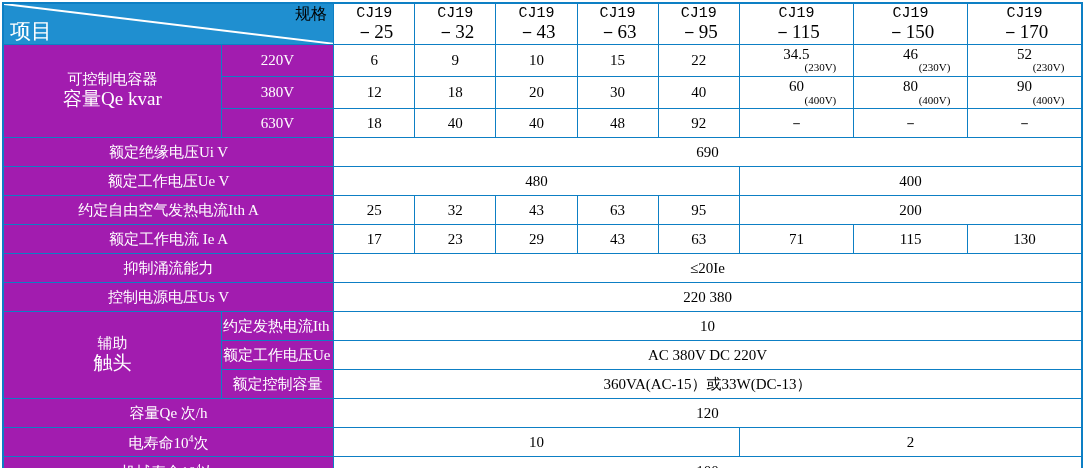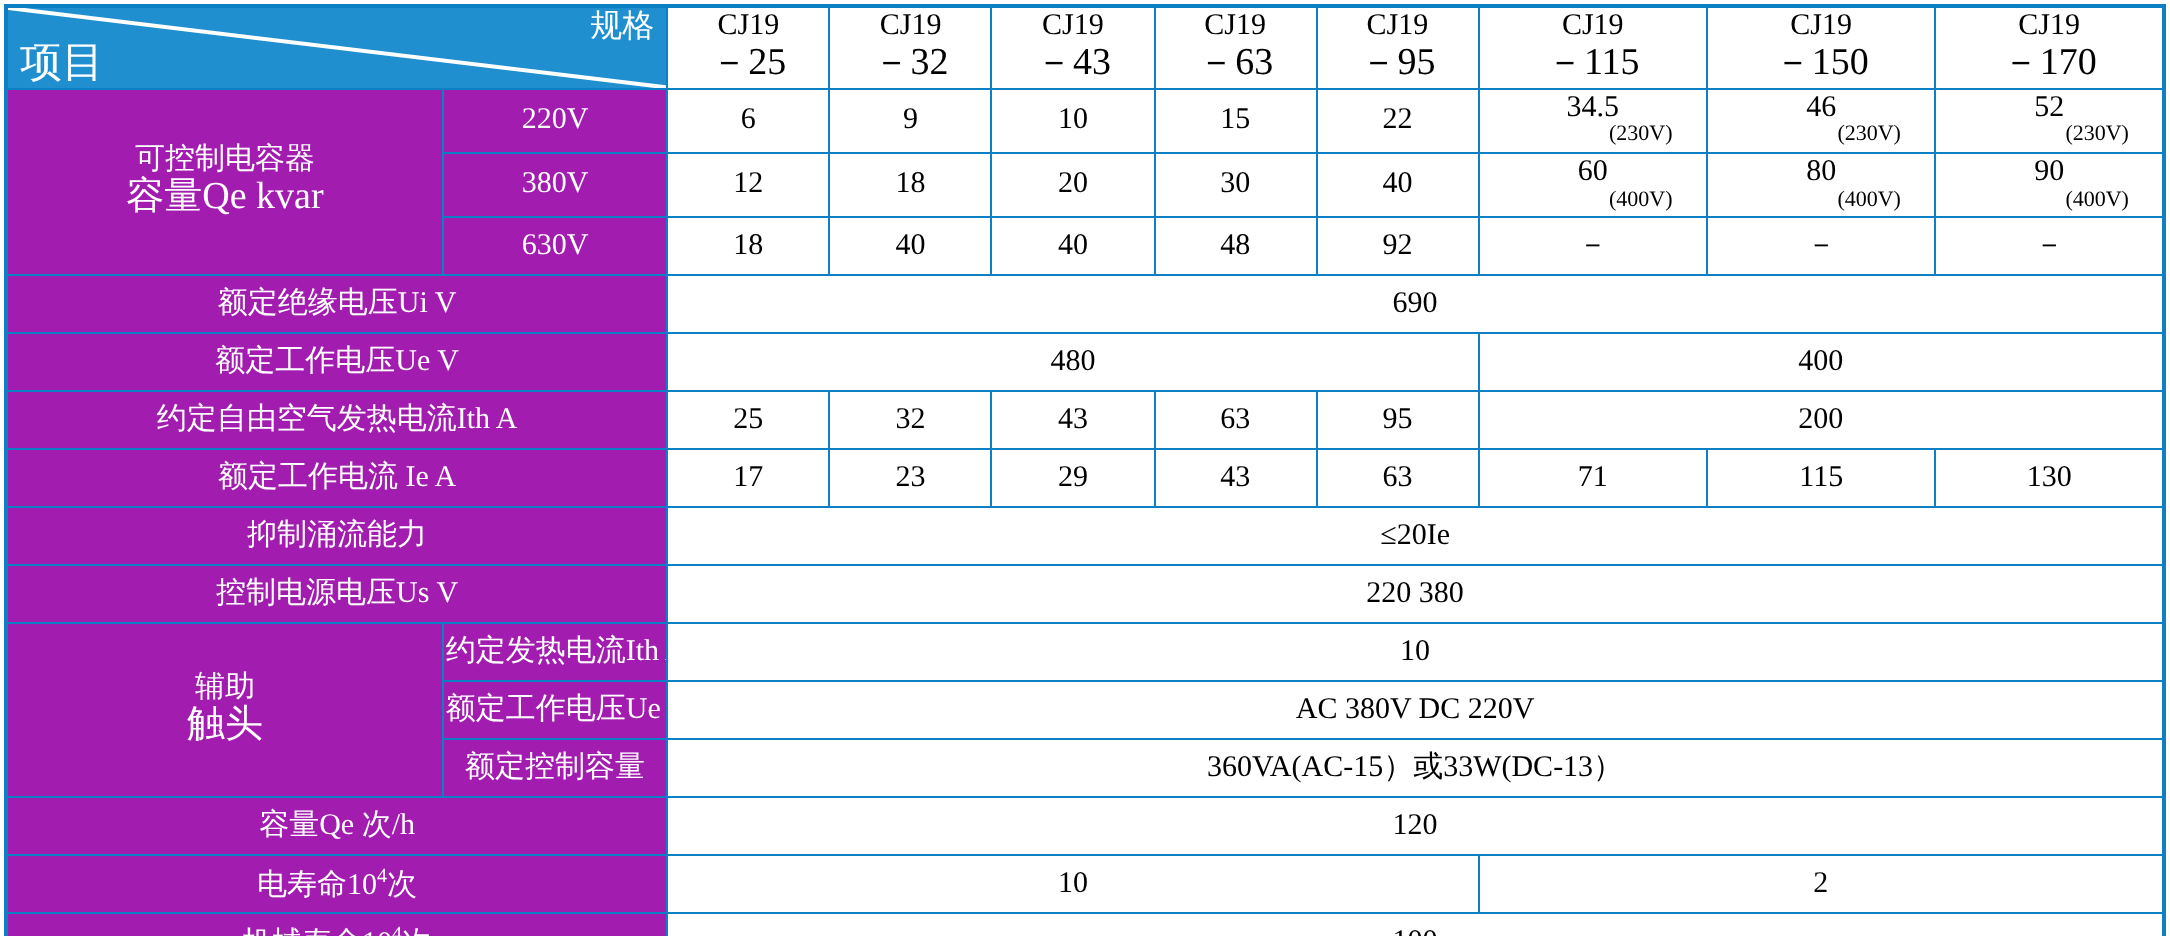--- a/index.html
+++ b/index.html
@@ -38,21 +38,21 @@
     color:#ffffff;
   }
   td.val{
     background:#ffffff;
     color:#000000;
   }
   .two-line{
     display:block;
     line-height:1.05;
   }
-  .two-line .l1{display:block;font-size:15px;}
+  .two-line .l1{display:block;font-size:15px;font-family:Liberation Mono, monospace;}
   .two-line .l2{display:block;font-size:19px;}
   .stack .a{display:block;font-size:15px;line-height:1.05;}
   .stack .b{display:block;font-size:11px;line-height:1.05;margin-left:48px;}
   
   td.diag{
     position:relative;
     background:#1f8fd0;
     padding:0;
     height:40px;
   }
@@ -60,21 +60,21 @@
     position:absolute;left:0;top:0;width:100%;height:100%;
   }
   td.diag .txt-item{
     position:absolute;
     left:6px;bottom:1px;
     color:#ffffff;font-size:21px;margin-top:34px;
   }
   td.diag .txt-spec{
     position:absolute;
     right:6px;top:1px;
-    color:#ffffff;font-size:16px;
+    color:#000000;font-size:16px;
   }
   .sup{font-size:10px;vertical-align:super;}
 </style>
 </head>
 <body>
 
 <div id="sheet">
   <table class="spec">
     <colgroup>
       <col style="width:218px">

